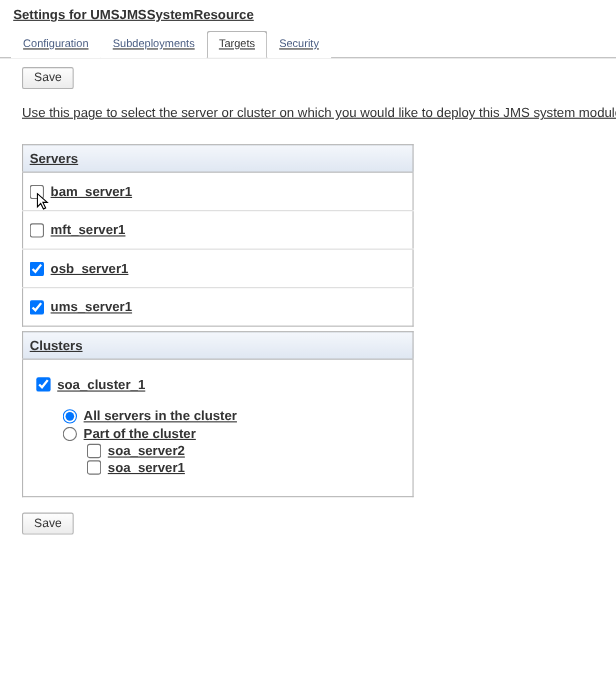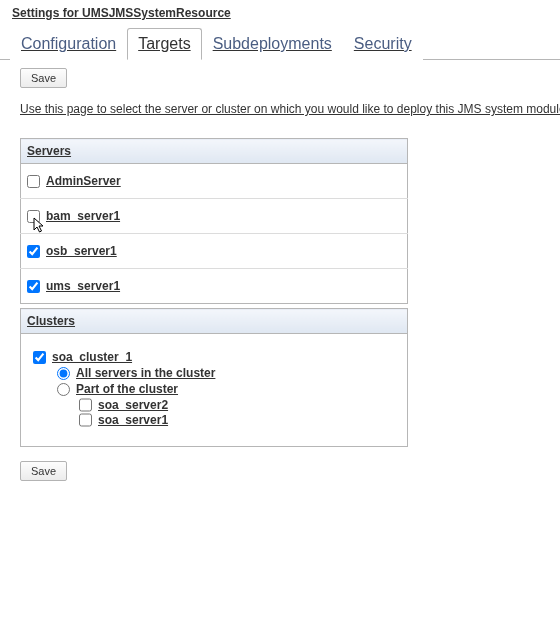--- a/index.html
+++ b/index.html
@@ -21,21 +21,21 @@
     font-size: 12px;
     padding: 6px 6px 8px 12px;
     color: #333;
   }
   .tabs {
     display: flex;
     padding-left: 10px;
     border-bottom: 1px solid #b6b6b6;
   }
   .tab {
-    font-size: 16px;
+    font-size: 10px;
     padding: 6px 10px;
     color: #4a5d82;
     cursor: pointer;
     border: 1px solid transparent;
     border-bottom: none;
     margin-bottom: -1px;
     background: #fff;
   }
   .tab.active {
     border: 1px solid #b6b6b6;
@@ -58,21 +58,21 @@
   }
   .help-text {
     font-size: 12px;
     padding: 6px 12px 18px 20px;
     color: #333;
     white-space: nowrap;
     overflow: hidden;
   }
   .target-table {
     margin: 4px 0 4px 20px;
-    width: 388px;
+    width: 356px;
     border: 1px solid #b6b6b6;
     border-collapse: collapse;
   }
   .section-header td {
     background: linear-gradient(#f3f6fb, #dfe7f2);
     border-bottom: 1px solid #b6b6b6;
     font-weight: bold;
     font-size: 12px;
     padding: 5px 6px;
     color: #333;
@@ -101,23 +101,22 @@
     position: absolute;
     left: 6px;
     top: 8px;
     pointer-events: none;
   }
   .cluster-body {
     padding: 6px 6px 8px 6px;
   }
   .cluster-line {
     display: flex;
-    align-items: center;
-    font-weight: bold;
-    margin-bottom: 2px;
+    font-weight: bold;
+    margin-bottom: 14px;
   }
   .radio-group {
     padding-left: 24px;
   }
   .radio-line {
     display: flex;
     align-items: center;
     font-weight: bold;
     margin: 2px 0;
   }
@@ -141,52 +140,52 @@
 </style>
 </head>
 <body>
 
 <div class="page">
 
   <div class="page-title">Settings for UMSJMSSystemResource</div>
 
   <div class="tabs">
     <div class="tab">Configuration</div>
+    <div class="tab">Subdeployments</div>
     <div class="tab active">Targets</div>
-    <div class="tab">Subdeployments</div>
     <div class="tab">Security</div>
   </div>
 
   <div class="btn-row">
     <button class="btn">Save</button>
   </div>
 
   <div class="help-text">Use this page to select the server or cluster on which you would like to deploy this JMS system module. You can</div>
 
   <table class="target-table">
     <tbody>
         <tr class="section-header">
       <td>Servers</td>
-    </tr>
-    <tr class="row">
-      <td>
-        <div class="row-content">
-          <input type="checkbox" class="chk" style="">
-          <span class="label">AdminServer</span>
-        </div>
-      </td>
     </tr>
     <tr class="row">
       <td>
         <div class="row-content">
           <input type="checkbox" class="chk" style="">
           <span class="label">bam_server1</span>
           <svg class="cursor-icon" width="14" height="18" viewBox="0 0 14 18">
             <path d="M1 1 L1 13 L4 10 L6.5 15 L8.5 14 L6 9 L10 9 Z" fill="#fff" stroke="#000" stroke-width="1"></path>
           </svg>
+        </div>
+      </td>
+    </tr>
+    <tr class="row">
+      <td>
+        <div class="row-content">
+          <input type="checkbox" class="chk" style="">
+          <span class="label">mft_server1</span>
         </div>
       </td>
     </tr>
     <tr class="row">
       <td>
         <div class="row-content">
           <input type="checkbox" class="chk" checked="" style="">
           <span class="label">osb_server1</span>
         </div>
       </td>

